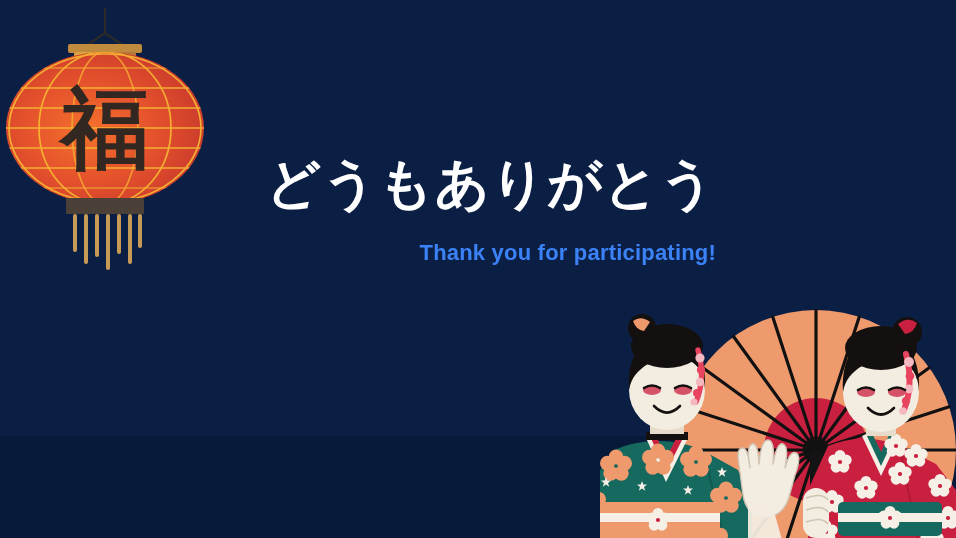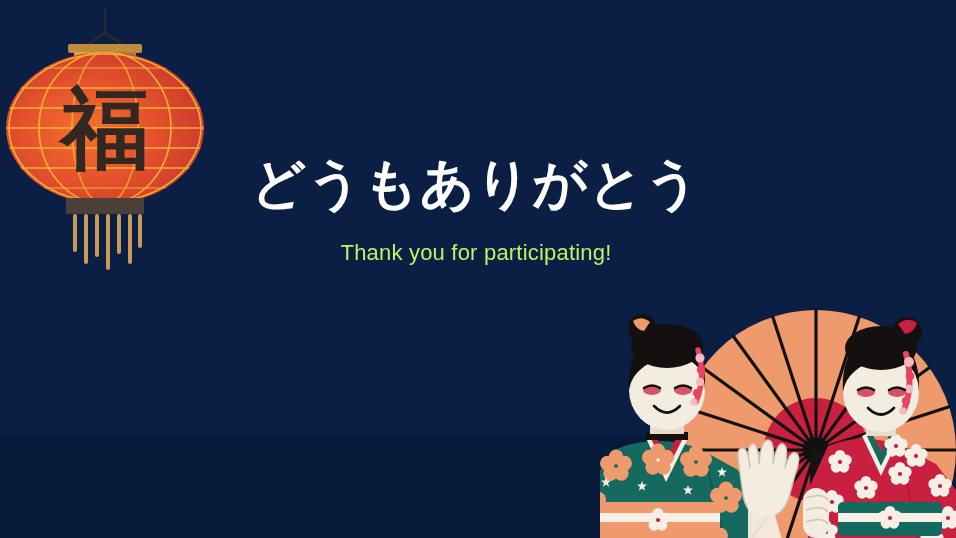--- a/index.html
+++ b/index.html
@@ -28,36 +28,36 @@
     width: 956px; height: 102px;
     background: #081a3a;
   }
 
   
   .text-block {
     position: absolute;
     left: 236px;
     top: 148px;
     width: 480px;
-    text-align: center;
+    text-align: right;
     z-index: 40;
   }
   .title-line {
     color: #ffffff;
     font-weight: 700;
     font-size: 54px;
     line-height: 1.33;
     letter-spacing: 1px;
     white-space: nowrap;
   }
   .subtitle {
     margin-top: 20px;
-    color: #bef264;
+    color: #3b82f6;
     font-size: 22px;
-    font-weight: 400;
+    font-weight: 700;
     letter-spacing: 0.2px;
   }
 
   
   .art {
     position: absolute;
     z-index: 20;
   }
   #lantern-art { left: 0px; top: 0px; }
   #figures-art { left: 600px; top: 250px; z-index: 30; }

